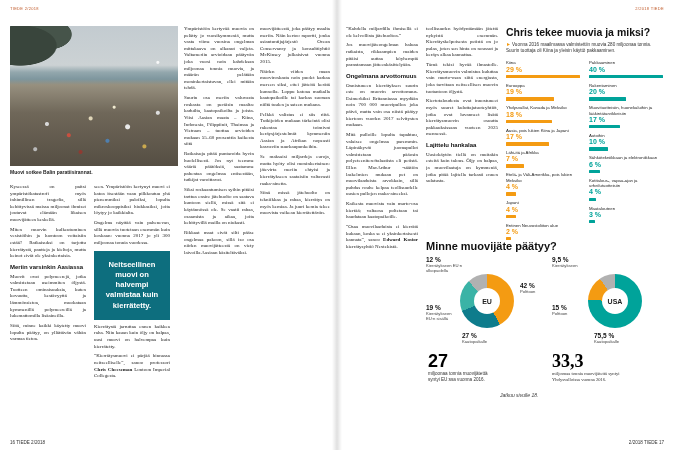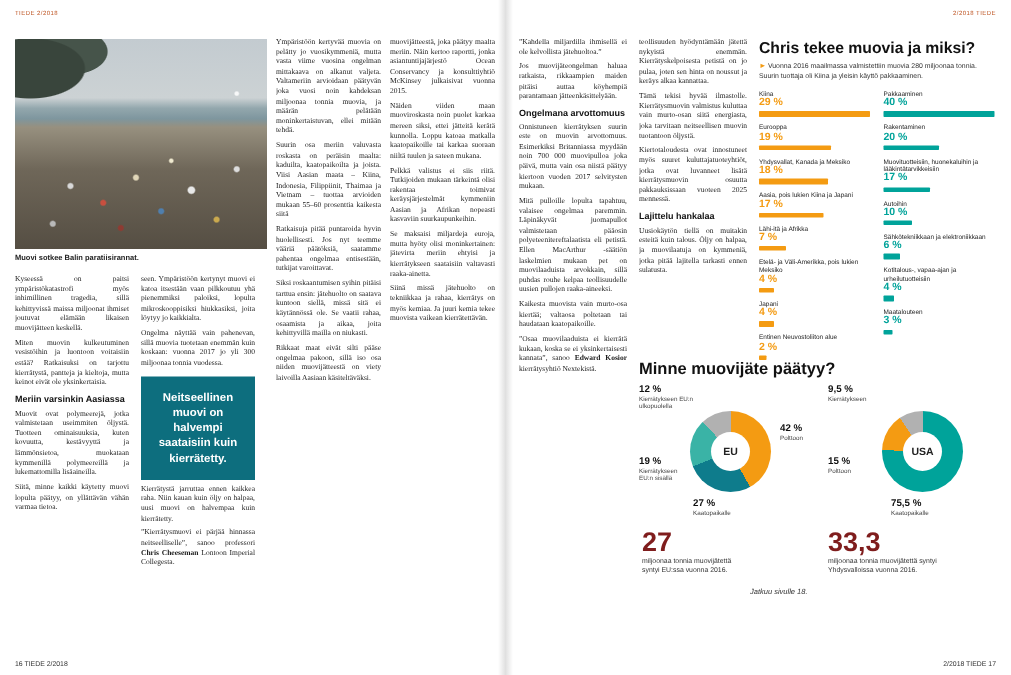--- a/index.html
+++ b/index.html
@@ -73,22 +73,22 @@
   .pie-pct{display:block;font-size:6.5px;font-weight:bold;color:#111;line-height:1.1;}
   .pie-txt{display:block;font-size:4.2px;color:#444;line-height:1.2;}
   .pl-eu-out{left:0;top:16px;width:40px;}
   .pl-eu-burn{left:94px;top:42px;width:40px;}
   .pl-eu-in{left:0;top:64px;width:34px;}
   .pl-eu-land{left:36px;top:92px;width:52px;}
   .pl-us-rec{left:126px;top:16px;width:40px;}
   .pl-us-burn{left:126px;top:64px;width:34px;}
   .pl-us-land{left:168px;top:92px;width:56px;}
   .stat{position:absolute;top:112px;}
-  .stat-eu{left:2px;width:66px;} .stat-usa{left:126px;width:76px;}
-  .stat-num{font-size:18px;font-weight:bold;color:#7f1d1d;line-height:1.05;}
+  .stat-eu{left:2px;width:66px;} .stat-usa{left:126px;width:76px;font-family:Liberation Serif, serif;}
+  .stat-num{font-size:18px;font-weight:bold;color:#000000;line-height:1.05;}
   .stat-txt{font-size:4.6px;color:#333;line-height:1.3;}
   .waste .continued{left:74px;top:152px;width:50px;}
   b{font-family:inherit;}
 </style>
 </head>
 <body>
 
 <div class="spread">
 
   <span class="corner tl">TIEDE 2/2018</span>
@@ -101,21 +101,21 @@
     <p>Kyseessä on paitsi ympäristökatastrofi myös inhimillinen tragedia, sillä kehittyvissä maissa miljoonat ihmiset joutuvat elämään likaisen muovijätteen keskellä.</p>
     <p>Miten muovin kulkeutuminen vesistöihin ja luontoon voitaisiin estää? Ratkaisuksi on tarjottu kierrätystä, pantteja ja kieltoja, mutta keinot eivät ole yksinkertaisia.</p>
     <div class="subhead">Meriin varsinkin Aasiassa</div>
     <p>Muovit ovat polymeerejä, jotka valmistetaan useimmiten öljystä. Tuotteen ominaisuuksia, kuten kovuutta, kestävyyttä ja lämmönsietoa, muokataan kymmenillä polymeereillä ja lukemattomilla lisäaineilla.</p>
     <p>Siitä, minne kaikki käytetty muovi lopulta päätyy, on yllättävän vähän varmaa tietoa.</p>
   </div>
 
   <div class="col c2">
     <p>seen. Ympäristöön kertynyt muovi ei katoa itsestään vaan pilkkoutuu yhä pienemmiksi paloiksi, lopulta mikroskooppisiksi hiukkasiksi, joita löytyy jo kaikkialta.</p>
     <p>Ongelma näyttää vain pahenevan, sillä muovia tuotetaan enemmän kuin koskaan: vuonna 2017 jo yli 300 miljoonaa tonnia vuodessa.</p>
-    <div class="quote-box" style="background: rgb(13, 110, 126);">Neitseellinen muovi on halvempi saataisiin kuin kierrätetty.</div>
+    <div class="quote-box" style="background: rgb(13, 110, 126);">Neitseellinen muovi on halvempi valmistaa kuin kierrätetty.</div>
     <p>Kierrätystä jarruttaa ennen kaikkea raha. Niin kauan kuin öljy on halpaa, uusi muovi on halvempaa kuin kierrätetty.</p>
     <p><span>”Kierrätysmuovi ei pärjää hinnassa neitseelliselle”, sanoo professori </span><b>Chris Cheeseman</b><span> Lontoon Imperial Collegesta.</span></p>
   </div>
 
   <div class="col c3">
     <p>Ympäristöön kertyvää muovia on pelätty jo vuosikymmeniä, mutta vasta viime vuosina ongelman mittakaava on alkanut valjeta. Valtameriin arvioidaan päätyvän joka vuosi noin kahdeksan miljoonaa tonnia muovia, ja määrän pelätään moninkertaistuvan, ellei mitään tehdä.</p>
     <p>Suurin osa meriin valuvasta roskasta on peräisin maalta: kaduilta, kaatopaikoilta ja joista. Viisi Aasian maata – Kiina, Indonesia, Filippiinit, Thaimaa ja Vietnam – tuottaa arvioiden mukaan 55–60 prosenttia kaikesta siitä</p>
     <p>Ratkaisuja pitää puntaroida hyvin huolellisesti. Jos nyt teemme vääriä päätöksiä, saatamme pahentaa ongelmaa entisestään, tutkijat varoittavat.</p>
     <p>Siksi roskaantumisen syihin pitäisi tarttua ensin: jätehuolto on saatava kuntoon siellä, missä sitä ei käytännössä ole. Se vaatii rahaa, osaamista ja aikaa, joita kehittyvillä mailla on niukasti.</p>
     <p>Rikkaat maat eivät silti pääse ongelmaa pakoon, sillä iso osa niiden muovijätteestä on viety laivoilla Aasiaan käsiteltäväksi.</p>

